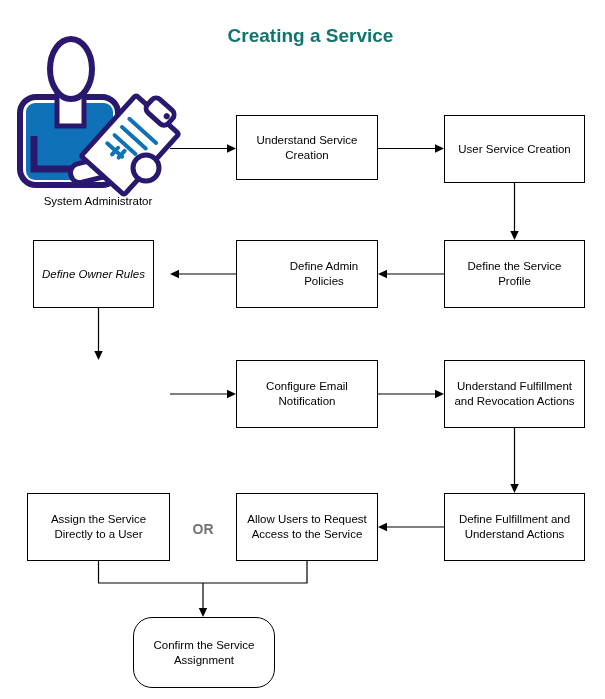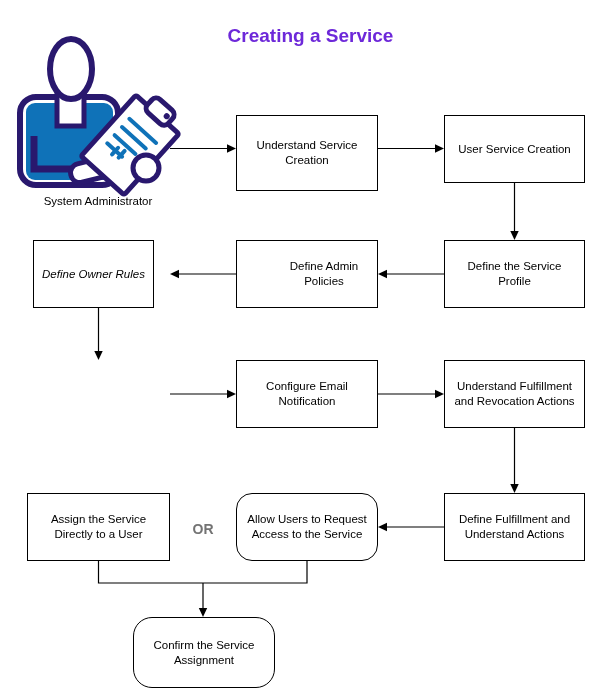--- a/index.html
+++ b/index.html
@@ -16,21 +16,21 @@
     overflow: hidden;
   }
   .diagram-title {
     position: absolute;
     top: 25px;
     left: 16px;
     width: 589px;
     text-align: center;
     font-size: 19px;
     font-weight: bold;
-    color: #6d28d9;
+    color: #0f766e;
     letter-spacing: 0px;
   }
   .connector-layer {
     position: absolute;
     top: 0;
     left: 0;
     pointer-events: none;
   }
   .node {
     position: absolute;
@@ -137,21 +137,21 @@
       <polygon points="170,274 179,269.8 179,278.2"></polygon>
       <polygon points="98.5,360 94.3,351 102.7,351"></polygon>
       <polygon points="236,394 227,389.8 227,398.2"></polygon>
       <polygon points="444,394 435,389.8 435,398.2"></polygon>
       <polygon points="514.5,493 510.3,484 518.7,484"></polygon>
       <polygon points="378,527 387,522.8 387,531.2"></polygon>
       <polygon points="203,617 198.8,608 207.2,608"></polygon>
     </g>
   </svg>
 
-  <div class="node" style="left:236px; top:115px; width:142px; height:76px;">
+  <div class="node" style="left:236px; top:115px; width:142px; height:65px;">
     <span>Understand Service Creation</span>
   </div>
 
   <div class="node" style="left:444px; top:115px; width:141px; height:68px;">
     <span>User Service Creation</span>
   </div>
 
   <div class="node" style="left:33px; top:240px; width:121px; height:68px;font-style:italic;">
     <span>Define Owner Rules</span>
   </div>
@@ -172,21 +172,21 @@
   <div class="node" style="left:444px; top:360px; width:141px; height:68px;">
     <span>Understand Fulfillment and Revocation Actions</span>
   </div>
 
   <div class="node" style="left:27px; top:493px; width:143px; height:68px;">
     <span>Assign the Service Directly to a User</span>
   </div>
 
   <div class="or-label">OR</div>
 
-  <div class="node" style="left:236px; top:493px; width:142px; height:68px;border-radius:16px;">
+  <div class="node" style="left:236px; top:493px; width:142px; height:68px;">
     <span>Allow Users to Request Access to the Service</span>
   </div>
 
   <div class="node" style="left:444px; top:493px; width:141px; height:68px;">
     <span>Define Fulfillment and Understand Actions</span>
   </div>
 
   <div class="node" style="left:133px; top:617px; width:142px; height:71px;border-radius:19px;">
     <span>Confirm the Service Assignment</span>
   </div>

